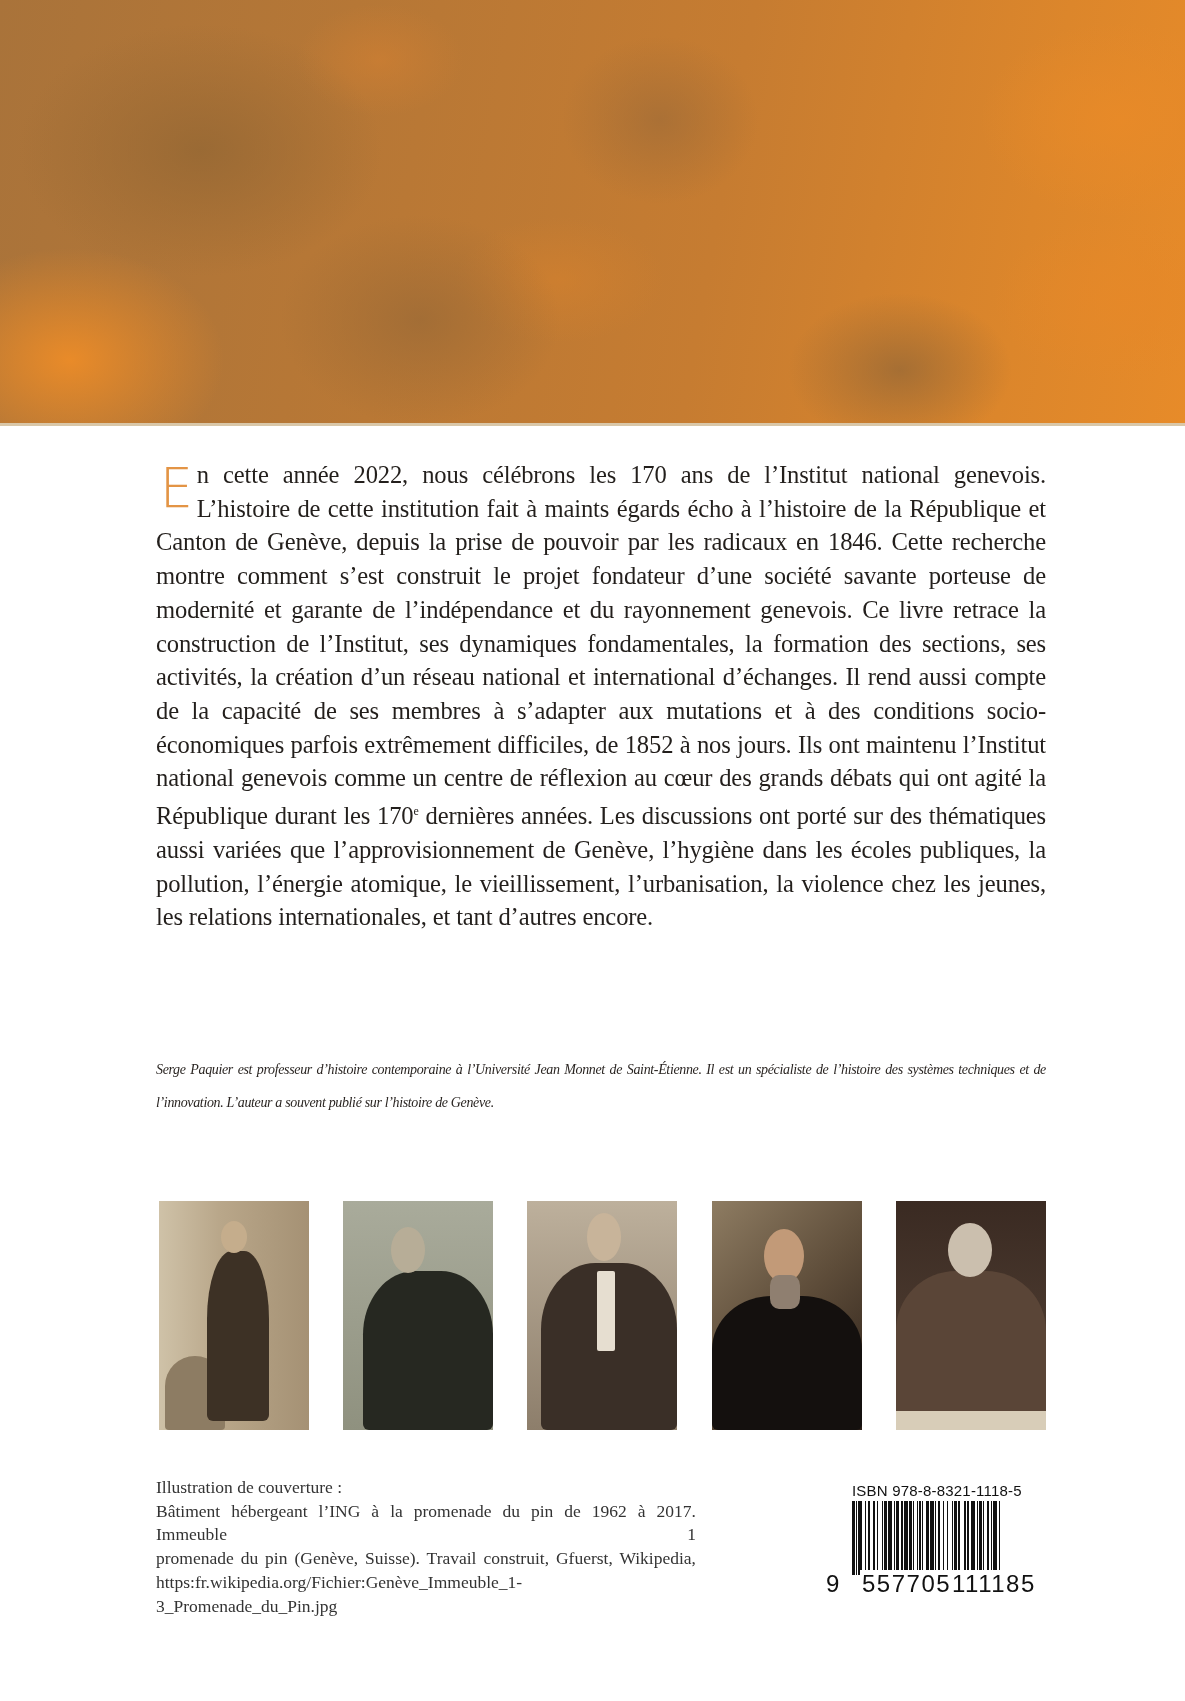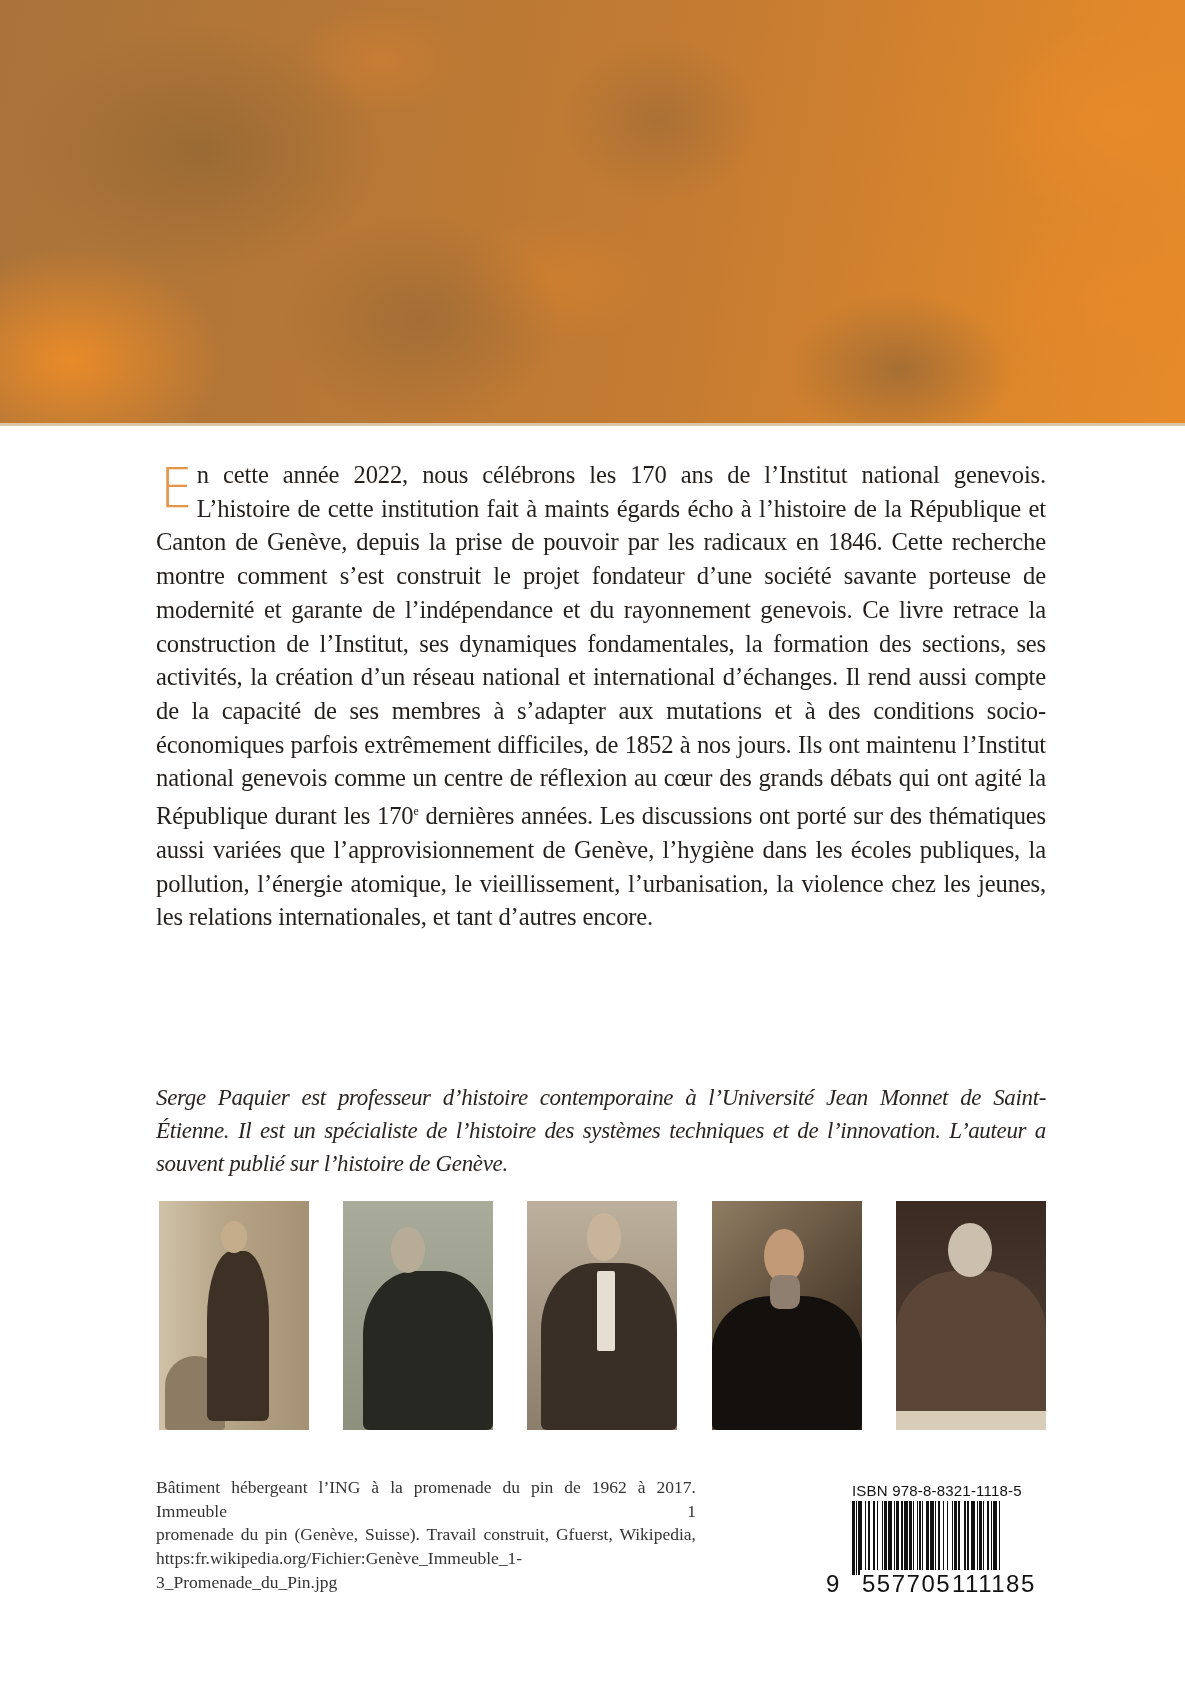--- a/index.html
+++ b/index.html
@@ -32,22 +32,22 @@
     font-size: 24.6px; line-height: 33.7px;
     text-align: justify; letter-spacing: -0.15px;
   }
   .dropcap {
     float: left; font-family: "DejaVu Sans", sans-serif; font-weight: 200;
     color: #e39445; font-size: 52px; line-height: 44px;
     margin: 8px 4px 0 4px; transform: scaleY(1.05);
   }
   .bio {
     position: absolute; left: 156px; top: 1053px; width: 890px;
-    font-size: 23px; line-height: 33px; font-style: italic;
-    text-align: justify; letter-spacing: -0.35px; color: #2a2522; margin-top: 28px;
+    font-size: 14px; line-height: 33px; font-style: italic;
+    text-align: justify; letter-spacing: -0.35px; color: #2a2522;
   }
   .photos { position: absolute; top: 1201px; left: 0; width: 1185px; height: 229px; }
   .photo { position: absolute; top: 0; width: 150px; height: 229px; overflow: hidden; }
   .photo .bg { position: absolute; inset: 0; }
   .photo .head { position: absolute; border-radius: 50%; }
   .photo .torso { position: absolute; border-radius: 40% 40% 6px 6px; }
   .caption {
     position: absolute; left: 156px; top: 1476px; width: 540px;
     font-size: 17.5px; line-height: 23.7px; color: #333;
   }
@@ -99,20 +99,21 @@
   </div>
   <div class="photo" style="left:896px">
     <div class="bg" style="background:linear-gradient(180deg,#3a2a22 0%,#4b3a2f 60%,#b9aa92 100%)"></div>
     <div class="torso" style="left:0px;top:70px;width:150px;height:150px;background:#5a4537"></div>
     <div class="head" style="left:52px;top:22px;width:44px;height:54px;background:#cbbfae"></div>
     <div class="torso" style="left:0px;top:210px;width:150px;height:19px;background:#d8cdb8;border-radius:0"></div>
   </div>
 </div>
 
 <div class="caption">
+  <div>Illustration de couverture :</div>
   <div class="just">Bâtiment hébergeant l’ING à la promenade du pin de 1962 à 2017. Immeuble 1</div>
   <div class="just">promenade du pin (Genève, Suisse). Travail construit, Gfuerst, Wikipedia,</div>
   <div class="just">https:fr.wikipedia.org/Fichier:Genève_Immeuble_1-3_Promenade_du_Pin.jpg</div>
 </div>
 
 <div class="barcode-wrap">
   <div class="isbn-label">ISBN  978-8-8321-1118-5</div>
   <div class="bars" id="bars">
       <span style="width: 2.6px; background: rgb(17, 17, 17);"></span>
       <span style="width: 1.3px; background: rgb(255, 255, 255);"></span>

